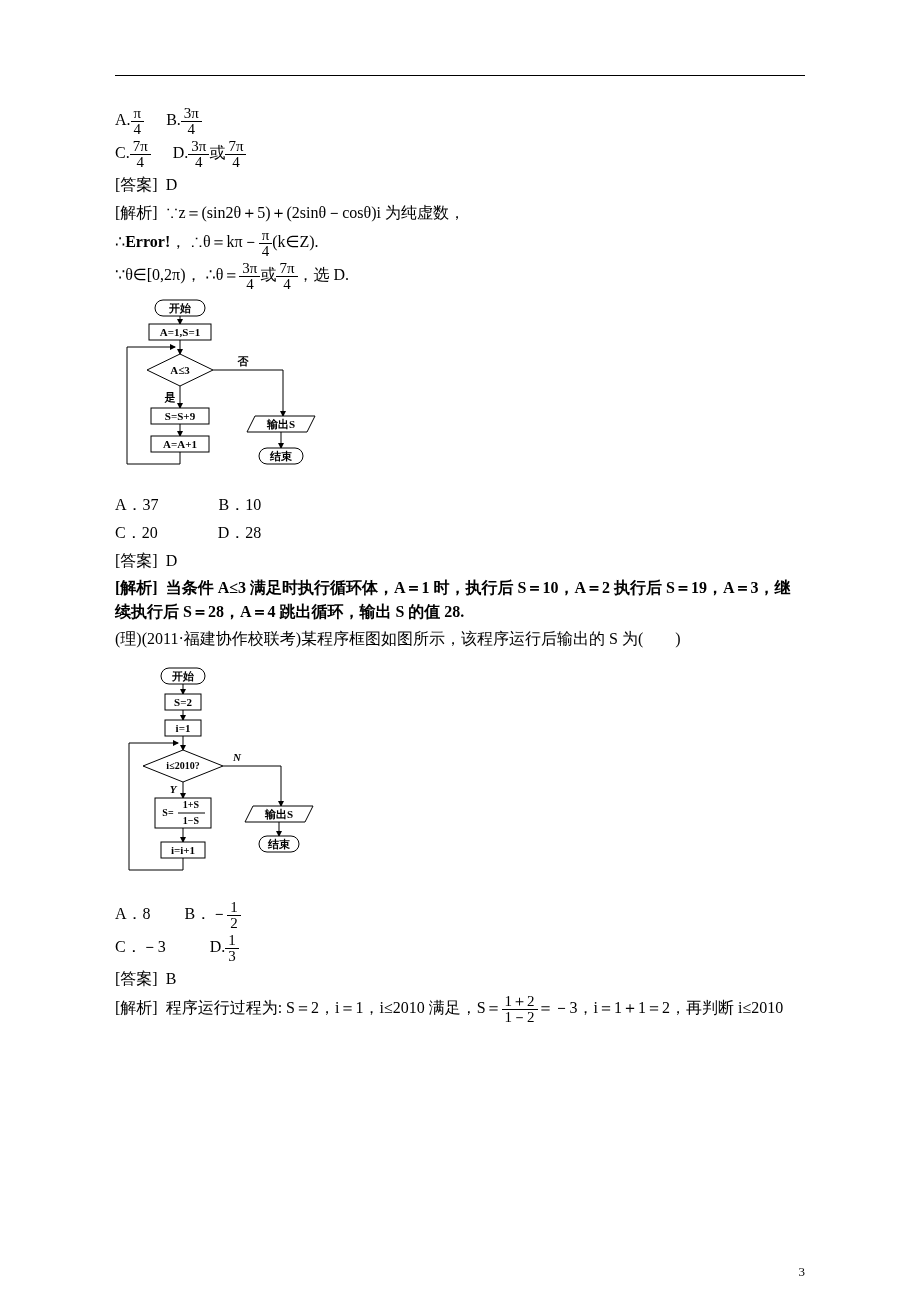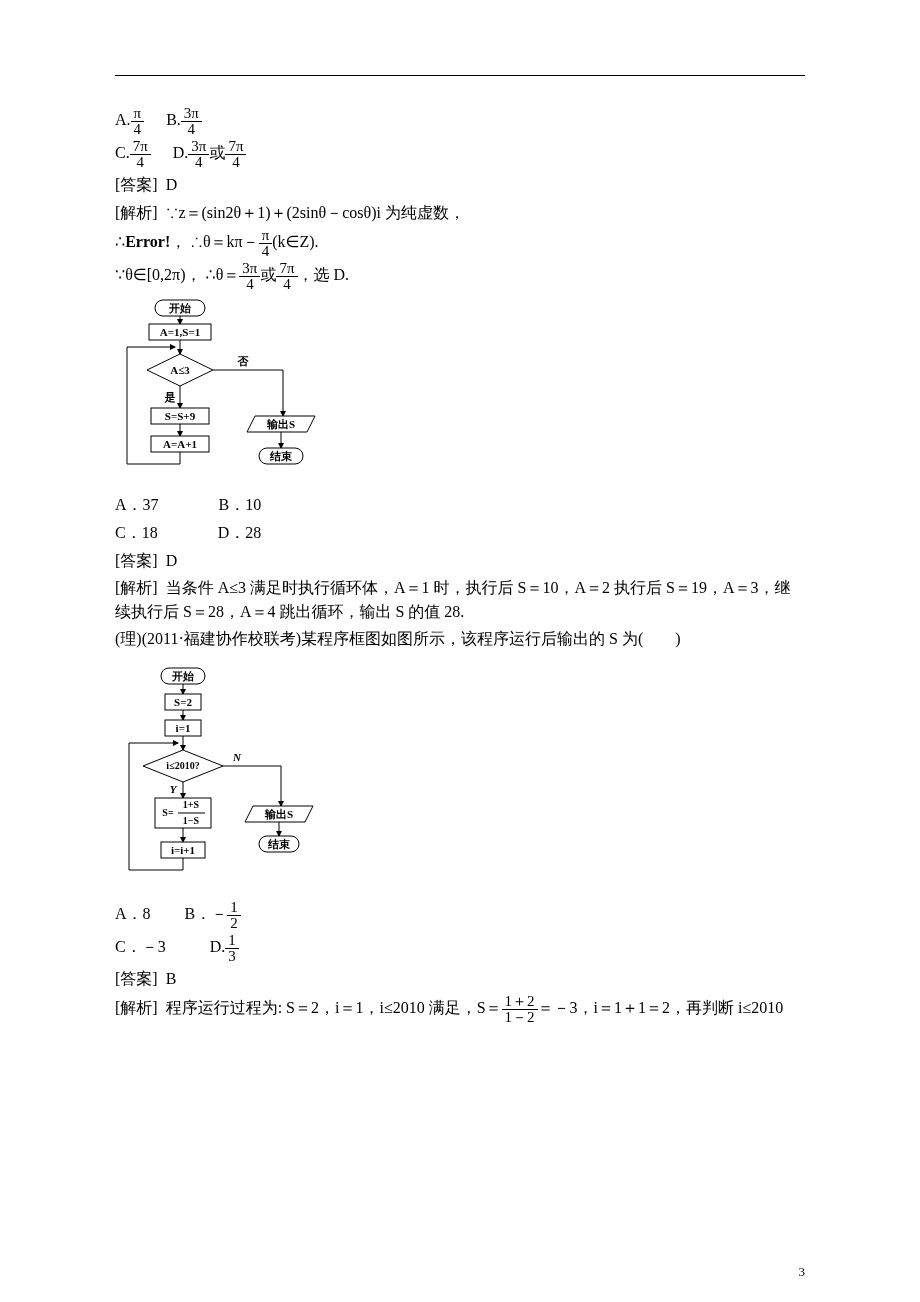--- a/index.html
+++ b/index.html
@@ -58,21 +58,21 @@
   <div class="line">
     C.<span class="frac"><span class="num">7π</span><span class="den">4</span></span>
     <span class="choice-gap"></span>
     D.<span class="frac"><span class="num">3π</span><span class="den">4</span></span><span>或</span><span class="frac"><span class="num">7π</span><span class="den">4</span></span>
   </div>
 
   <div class="line">
     <span class="ans-label">[答案]</span>&nbsp;&nbsp;<span>D</span>
   </div>
   <div class="line">
-    <span class="anal-label">[解析]</span>&nbsp;&nbsp;<span>∵z＝(sin2θ＋1)＋(2sinθ－cosθ)i 为纯虚数，</span>
+    <span class="anal-label">[解析]</span>&nbsp;&nbsp;<span>∵z＝(sin2θ＋5)＋(2sinθ－cosθ)i 为纯虚数，</span>
   </div>
   <div class="line">
     <span>∴</span><b>Error!</b><span>，</span>&nbsp;<span>∴θ＝kπ－</span><span class="frac"><span class="num">π</span><span class="den">4</span></span><span>(k∈Z).</span>
   </div>
   <div class="line">
     <span>∵θ∈[0,2π)，</span>&nbsp;<span>∴θ＝</span><span class="frac"><span class="num">3π</span><span class="den">4</span></span><span>或</span><span class="frac"><span class="num">7π</span><span class="den">4</span></span><span>，选 D.</span>
   </div>
 
 
   <div class="flowchart">
@@ -119,26 +119,26 @@
       <line class="fc-line" x1="65" y1="166" x2="12" y2="166"></line>
       <line class="fc-line" x1="12" y1="166" x2="12" y2="49"></line>
       <line class="fc-line fc-arrow" x1="12" y1="49" x2="60" y2="49"></line>
     </svg>
   </div>
 
   <div class="line">
     <span>A．37</span><span style="display:inline-block;width:60px"></span><span>B．10</span>
   </div>
   <div class="line">
-    <span>C．18</span><span style="display:inline-block;width:60px"></span><span>D．28</span>
+    <span>C．20</span><span style="display:inline-block;width:60px"></span><span>D．28</span>
   </div>
   <div class="line">
     <span class="ans-label">[答案]</span>&nbsp;&nbsp;<span>D</span>
   </div>
-  <div class="line" style="line-height:24px;">
+  <div class="line" style="line-height:24px;font-weight:bold;">
     <span class="anal-label">[解析]</span>&nbsp;&nbsp;<span>当条件 A≤3 满足时执行循环体，A＝1 时，执行后 S＝10，A＝2 执行后 S＝19，A＝3，继续执行后 S＝28，A＝4 跳出循环，输出 S 的值 28.</span>
   </div>
 
   <div class="line">(理)(2011·福建协作校联考)某程序框图如图所示，该程序运行后输出的 S 为(　　)</div>
 
   <div class="flowchart" style="margin-top:14px;">
     <svg width="220" height="230" viewBox="0 0 220 230">
       <defs>
         <marker id="arr2" markerWidth="6" markerHeight="6" refX="5" refY="3" orient="auto">
           <path d="M0,0 L6,3 L0,6 Z" fill="#000"></path>

